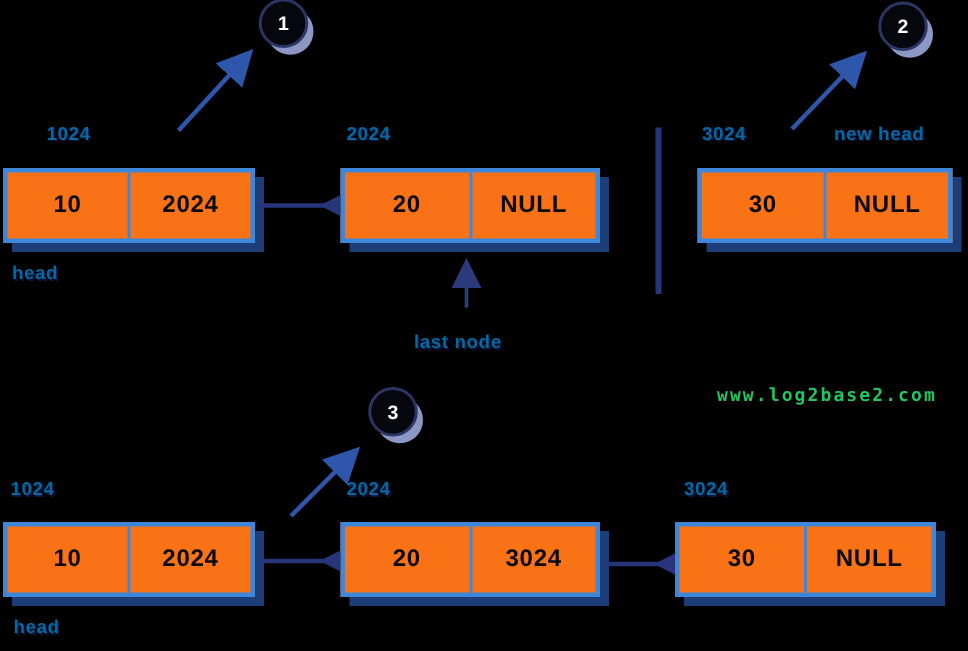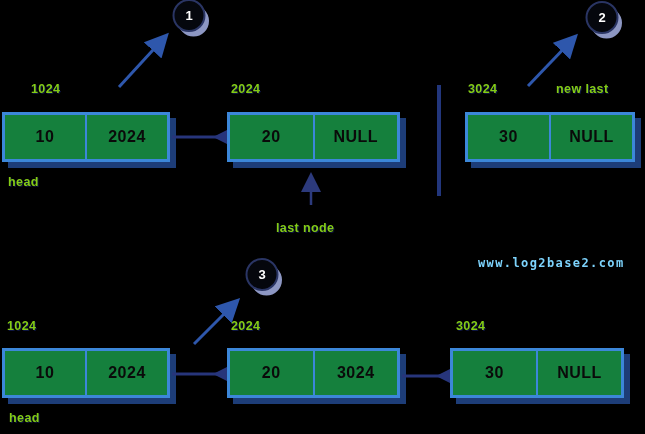--- a/index.html
+++ b/index.html
@@ -2,35 +2,35 @@
 <html><head>
 <meta charset="utf-8">
 <style>
   html,body{margin:0;padding:0;background:#000;}
   #stage{
     position:relative;width:645px;height:434px;background:#000;overflow:hidden;
     font-family:"Liberation Sans",sans-serif;
   }
   .node{
     position:absolute;height:50px;box-sizing:border-box;display:flex;z-index:2;
-    background:#15803d;border:3px solid #3c87d9;box-shadow:6px 6px 0 #1d3d78;
+    background:#f97316;border:3px solid #3c87d9;box-shadow:6px 6px 0 #1d3d78;
   }
   .cell{
     flex:1;display:flex;align-items:center;justify-content:center;
     font-weight:bold;font-size:16px;color:#0a0a0a;letter-spacing:.5px;
   }
   .cell.data{border-right:2px solid #3c87d9;}
   .lbl{
     position:absolute;z-index:3;font-weight:bold;font-size:12.5px;line-height:13px;
-    color:#84cc16;letter-spacing:.4px;white-space:nowrap;
+    color:#0369a1;letter-spacing:.4px;white-space:nowrap;
     text-shadow:1px 1px 0 #0d1440,2px 2px 1px #000;
   }
   .watermark{
     position:absolute;z-index:3;font-family:"DejaVu Sans Mono",monospace;
-    font-weight:bold;font-size:12px;color:#7dd3fc;letter-spacing:1.4px;
+    font-weight:bold;font-size:12px;color:#22c55e;letter-spacing:1.4px;
     text-shadow:1px 1px 0 #000;white-space:nowrap;
   }
   .badge{position:absolute;z-index:4;overflow:visible;}
   .badge-num{fill:#ffffff;font-family:"Liberation Sans",sans-serif;font-weight:bold;font-size:13px;}
   .overlay{position:absolute;left:0;top:0;z-index:5;pointer-events:none;}
 </style>
 </head>
 <body>
 
 <div id="stage">
@@ -43,21 +43,21 @@
 
   <svg class="badge" style="left:584px;top:1px" width="40" height="40" viewBox="0 0 40 40">
     <circle cx="22.5" cy="22" r="15.5" fill="#8d97c3"></circle>
     <circle cx="18" cy="16.5" r="15.5" fill="#05070d" stroke="#2a3564" stroke-width="2"></circle>
     <text x="18" y="21" text-anchor="middle" class="badge-num">2</text>
   </svg>
 
   <span class="lbl" style="left:31px;top:83px">1024</span>
   <span class="lbl" style="left:231px;top:83px">2024</span>
   <span class="lbl" style="left:468px;top:83px">3024</span>
-  <span class="lbl" style="left:556px;top:83px">new last</span>
+  <span class="lbl" style="left:556px;top:83px">new head</span>
   <span class="lbl" style="left:8px;top:176px">head</span>
   <span class="lbl" style="left:276px;top:222px">last node</span>
 
   <div class="node" style="left:2px;top:112px;width:168px">
     <div class="cell data">10</div>
     <div class="cell">2024</div>
   </div>
   <div class="node" style="left:227px;top:112px;width:173px">
     <div class="cell data">20</div>
     <div class="cell">NULL</div>

